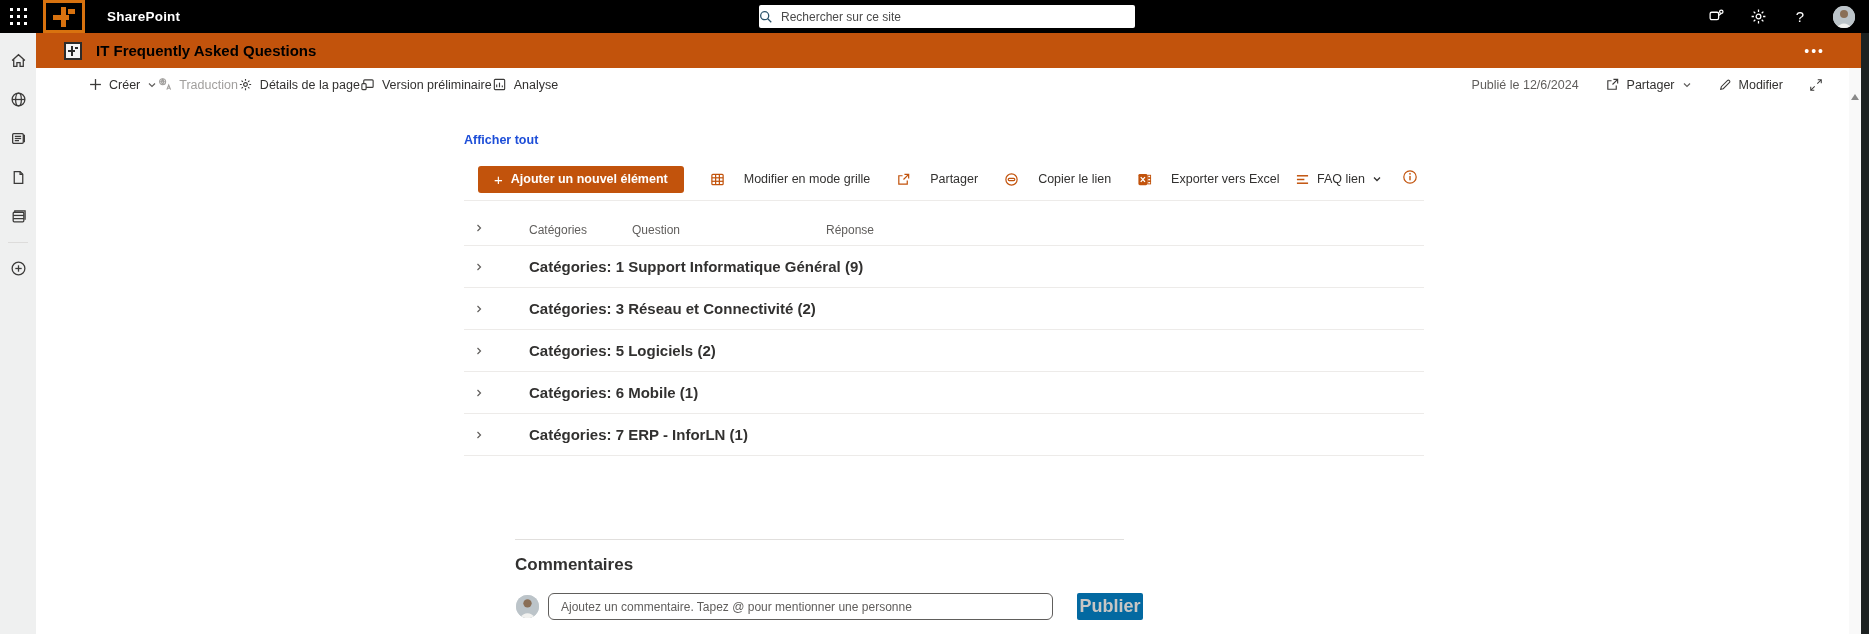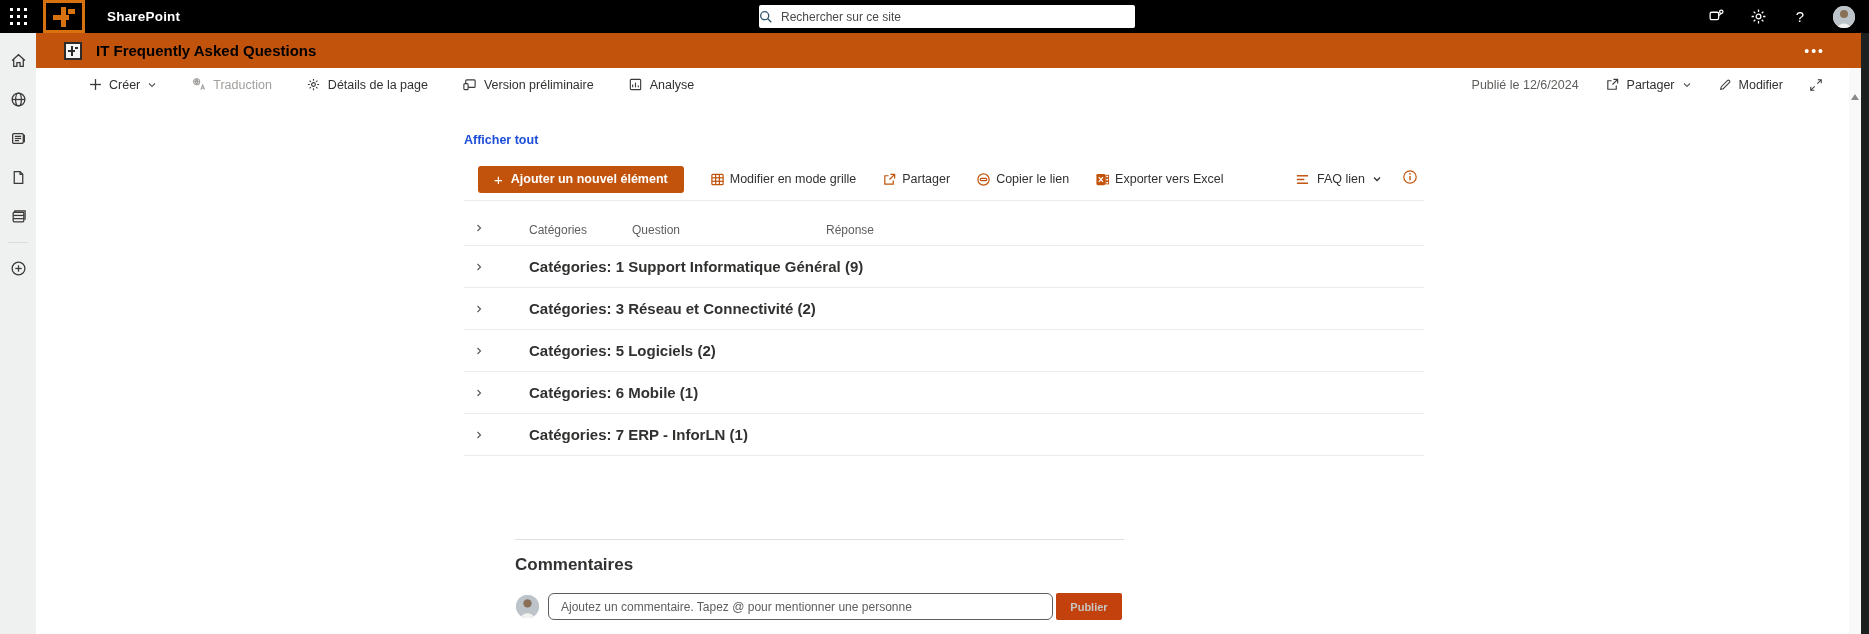--- a/index.html
+++ b/index.html
@@ -44,36 +44,36 @@
   .site-glyph .v { position:absolute; left:3px; top:0; width:2px; height:10px; background:#2b2b2b; }
   .site-glyph .h { position:absolute; left:0; top:4px; width:7px; height:2px; background:#2b2b2b; }
   .site-glyph .d { position:absolute; left:7px; top:1px; width:3px; height:2px; background:#2b2b2b; }
   .site-title { margin-left:14px; color:#000000; font-size:15px; font-weight:bold; }
   .site-more { position:absolute; right:36px; color:#fff; font-size:14px; letter-spacing:2px; cursor:pointer; }
 
   
   .ptoolbar { position:absolute; left:36px; top:68px; width:1813px; height:33px; background:#fff;
     display:flex; align-items:center; font-size:12.5px; color:#323130; }
   .pt-item { display:flex; align-items:center; gap:7px; cursor:pointer; white-space:nowrap; }
-  .pt-left { display:flex; align-items:center; gap:34px; margin-left:53px;justify-content:space-between; }
+  .pt-left { display:flex; align-items:center; margin-left:53px;justify-content:space-between; }
   .pt-right { position:absolute; right:26px; display:flex; align-items:center; gap:26px; }
   .disabled { color:#a19f9d !important; }
   .disabled svg { stroke:#a19f9d !important; }
   .pub-date { color:#605e5c; cursor:default; }
 
   
   .showall { position:absolute; left:464px; top:133px; color:#1d4ed8; font-size:12.5px;
     font-weight:600; cursor:pointer; }
   .cmdbar { position:absolute; left:464px; top:163px; width:960px; height:32px;
     display:flex; align-items:center; }
   .add-btn { margin-left:14px; height:27px; padding:0 16px; background:#c2530c; color:#fff;
     border:none; border-radius:3px; font-size:12.5px; font-weight:bold; font-family:inherit;
     display:flex; align-items:center; gap:8px; cursor:pointer; }
   .add-btn .plus { font-size:15px; font-weight:normal; }
-  .cmd-item { display:flex; align-items:center; gap:5px; font-size:12.5px; color:#323130;
+  .cmd-item { display:flex; align-items:center; gap:19px; font-size:12.5px; color:#323130;
     margin-left:26px; cursor:pointer; white-space:nowrap; }
   .cmd-right { position:absolute; right:6px; display:flex; align-items:center; gap:20px; }
   .view-sel { display:flex; align-items:center; gap:7px; font-size:12.5px; color:#323130; cursor:pointer; }
   .cmd-sep { position:absolute; left:464px; top:200px; width:960px; border-top:1px solid #edebe9; }
 
   .lheader { position:absolute; left:464px; top:214px; width:960px; height:32px;
     border-bottom:1px solid #edebe9; font-size:12px; color:#605e5c; }
   .lheader .chev-col { position:absolute; left:10px; top:8px; color:#605e5c; }
   .lh-cat { position:absolute; left:65px; top:9px; cursor:pointer; }
   .lh-q   { position:absolute; left:168px; top:9px; cursor:pointer; }
@@ -87,22 +87,22 @@
   .chev-svg { width:10px; height:10px; }
 
   
   .cdivider { position:absolute; left:515px; top:539px; width:609px; border-top:1px solid #e1dfdd; }
   .ctitle { position:absolute; left:515px; top:555px; font-size:17px; font-weight:bold; color:#323130; }
   .crow { position:absolute; left:516px; top:593px; display:flex; align-items:center; }
   .cavatar { width:23px; height:23px; border-radius:50%; overflow:hidden; background:#cfd4d8; }
   .cinput { margin-left:9px; width:505px; height:27px; border:1px solid #605e5c; border-radius:6px;
     font-size:12px; font-family:inherit; padding:0 12px; color:#323130; outline:none; }
   .cinput::placeholder { color:#605e5c; }
-  .post-btn { margin-left:3px; width:66px; height:27px; background:#c2410c; color:#c8c6c4;
-    border:none; border-radius:2px; font-size:11px; font-weight:600; font-family:inherit; cursor:default; }
+  .post-btn { margin-left:24px; width:66px; height:27px; background:#0369a1; color:#c8c6c4;
+    border:none; border-radius:2px; font-size:18px; font-weight:600; font-family:inherit; cursor:default; }
 
   
   .scrolltrack { position:absolute; left:1849px; top:68px; width:12px; height:566px; background:#f9f9f9; }
   .scroll-up { position:absolute; left:1851px; top:94px; width:0; height:0;
     border-left:4px solid transparent; border-right:4px solid transparent; border-bottom:6px solid #8a8a8a; cursor:pointer; }
   .winedge { position:absolute; left:1861px; top:33px; width:8px; height:601px; background:#1d2221; }
 
   svg.oline { stroke:#c2530c; fill:none; stroke-width:1.3; }
   svg.gline { stroke:#3b3a39; fill:none; stroke-width:1.2; }
 </style>

